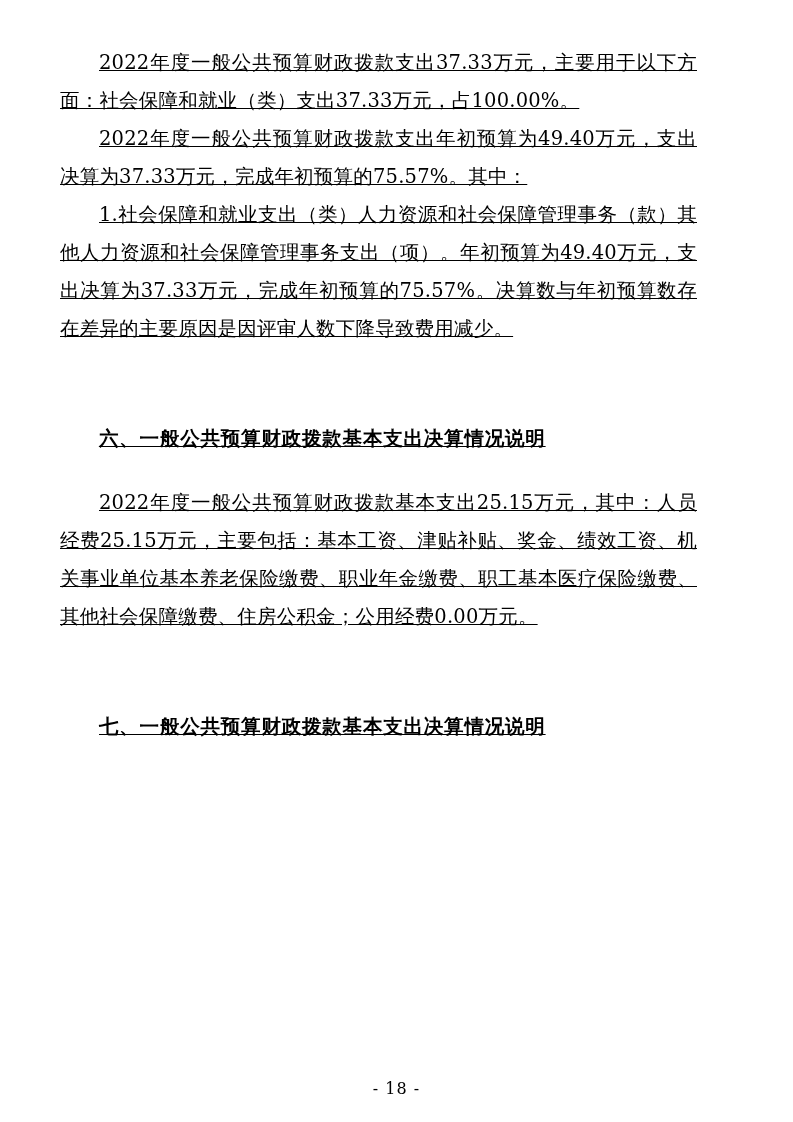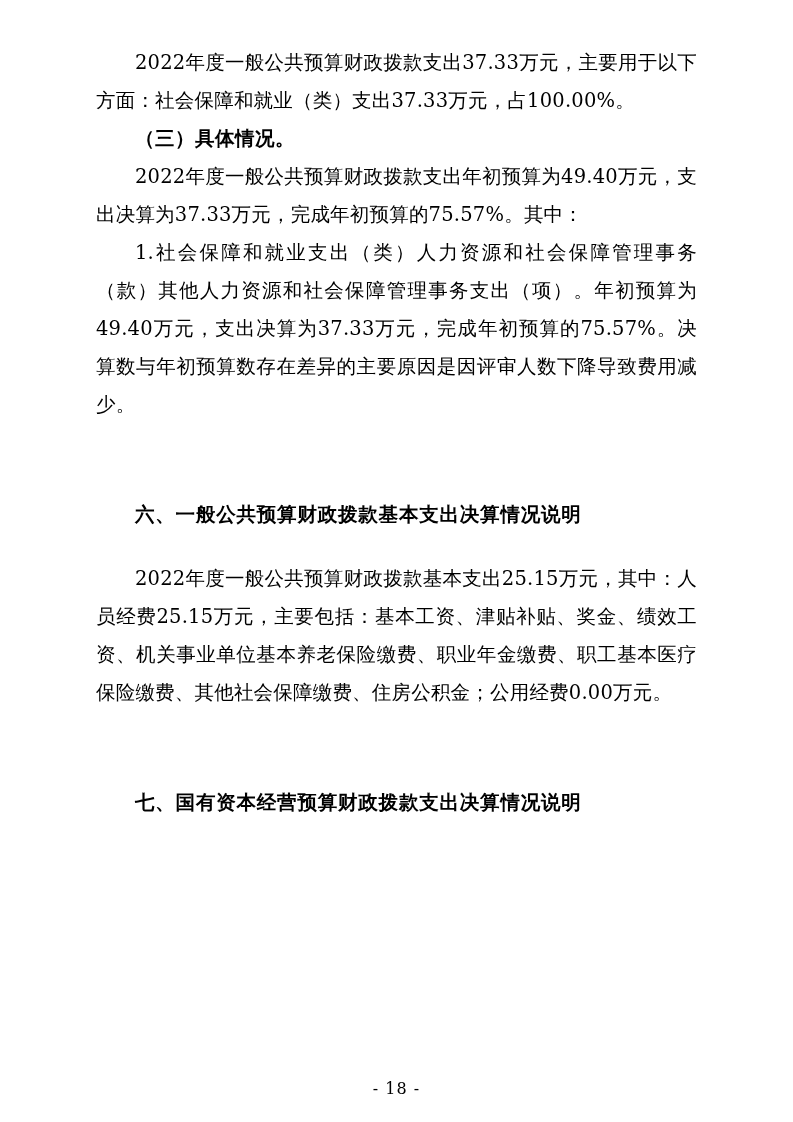--- a/index.html
+++ b/index.html
@@ -14,21 +14,22 @@
     font-family: "DejaVu Serif", serif;
     color: #000000;
   }
   .page {
     position: absolute;
     left: 0;
     top: 0;
     width: 793px;
     height: 1122px;
     box-sizing: border-box;
-    padding: 44px 96px 0 96px;
+    padding: 44px 96px 0 60px;
+    text-decoration: underline;
   }
   .doc-body {
     width: 100%;
   }
   p {
     margin: 0;
     font-size: 19.5px;
     line-height: 38px;
     text-align: justify;
     text-justify: inter-ideograph;
@@ -70,37 +71,36 @@
   }
 </style>
 </head>
 <body>
 
 <div class="page">
   <div class="doc-body">
 
     <p class="indent">2022年度一般公共预算财政拨款支出37.33万元，主要用于以下方面：社会保障和就业（类）支出37.33万元，占100.00%。</p>
 
-    <p class="heading">（三）具体情况。</p>
 
     <p class="indent">2022年度一般公共预算财政拨款支出年初预算为49.40万元，支出决算为37.33万元，完成年初预算的75.57%。其中：</p>
 
     <p class="indent">1.社会保障和就业支出（类）人力资源和社会保障管理事务（款）其他人力资源和社会保障管理事务支出（项）。年初预算为49.40万元，支出决算为37.33万元，完成年初预算的75.57%。决算数与年初预算数存在差异的主要原因是因评审人数下降导致费用减少。</p>
 
     <div class="gap-lg"></div>
 
     <p class="section-heading">六、一般公共预算财政拨款基本支出决算情况说明</p>
 
     <div class="gap-md"></div>
 
     <p class="indent">2022年度一般公共预算财政拨款基本支出25.15万元，其中：人员经费25.15万元，主要包括：基本工资、津贴补贴、奖金、绩效工资、机关事业单位基本养老保险缴费、职业年金缴费、职工基本医疗保险缴费、其他社会保障缴费、住房公积金；公用经费0.00万元。</p>
 
     <div class="gap-lg"></div>
 
-    <p class="section-heading">七、国有资本经营预算财政拨款支出决算情况说明</p>
+    <p class="section-heading">七、一般公共预算财政拨款基本支出决算情况说明</p>
 
     <div class="gap-md"></div>
 
 
     <div class="gap-lg"></div>
 
 
     <div class="gap-sm"></div>
 
 

